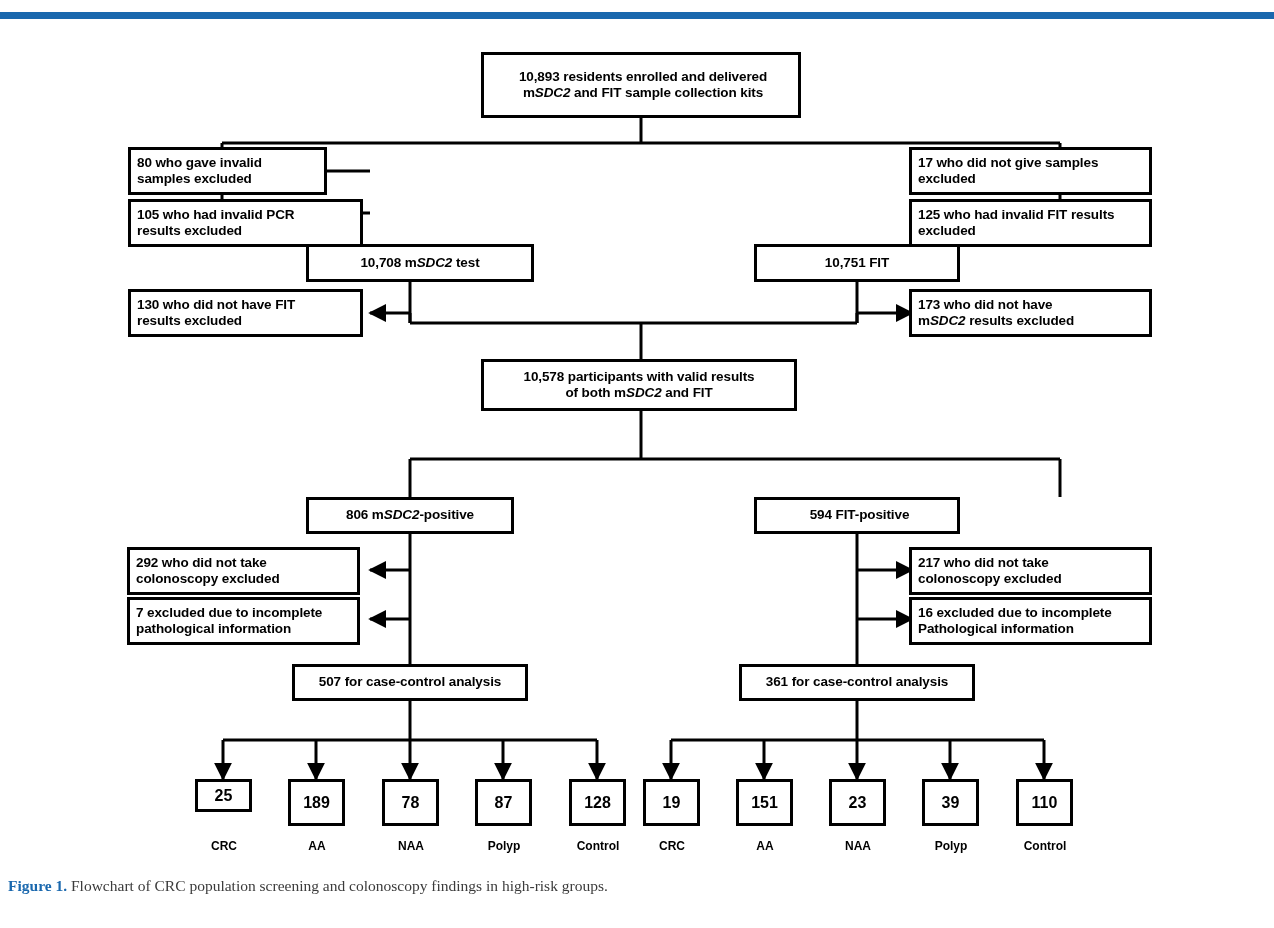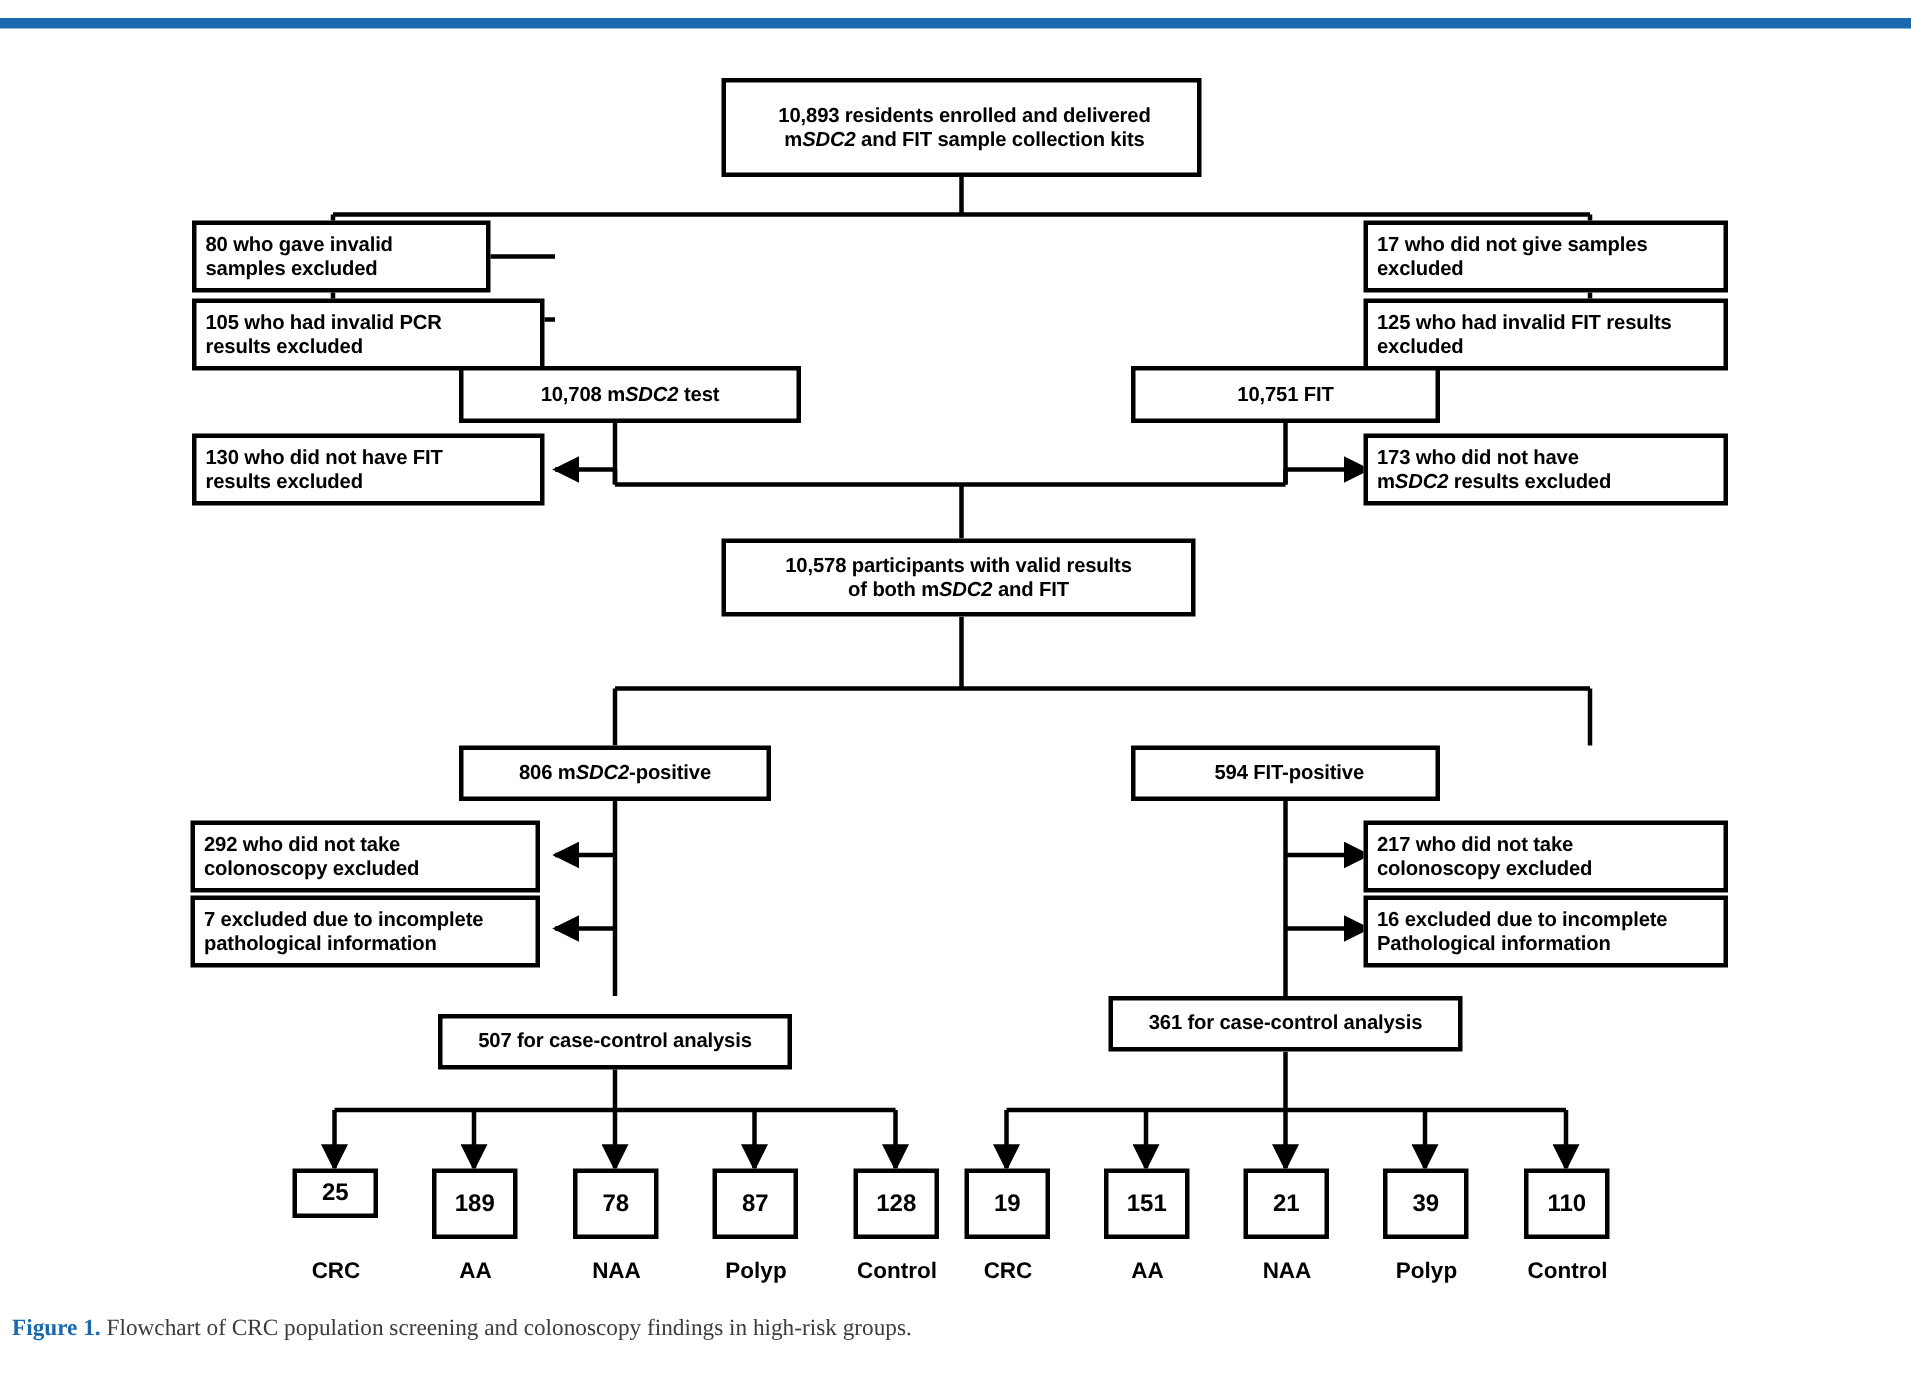--- a/index.html
+++ b/index.html
@@ -71,21 +71,21 @@
     display: flex;
     align-items: center;
     justify-content: center;
     font-weight: bold;
     font-size: 16px;
     z-index: 2;
   }
   .term-label {
     position: absolute;
     font-weight: bold;
-    font-size: 15px;
+    font-size: 12px;
     text-align: center;
     z-index: 2;
   }
 
   
   #caption {
     position: absolute;
     left: 8px; top: 876px;
     width: 1180px;
     font-family: "Liberation Serif", serif;
@@ -269,21 +269,21 @@
     </span>
   </div>
 
   <div class="node left" style="left:909px; top:578px; width:243px; height:48px;">
     <span class="txt">
       <span>16 excluded due to incomplete</span><br>
       <span>Pathological information</span>
     </span>
   </div>
 
-  <div class="node center" style="left:292px; top:645px; width:236px; height:37px;margin-top:12px;">
+  <div class="node center" style="left:292px; top:645px; width:236px; height:37px;">
     <span class="txt">507 for case-control analysis</span>
   </div>
 
   <div class="node center" style="left:739px; top:645px; width:236px; height:37px;">
     <span class="txt">361 for case-control analysis</span>
   </div>
 
   <div class="term" style="left:195px; top:760px; width:57px; height:33px;">
       <span>25</span>
     </div>
@@ -306,21 +306,21 @@
   <div class="term-label" style="left:458px; top:820px; width:92px;">Polyp</div>
   <div class="term-label" style="left:552px; top:820px; width:92px;">Control</div>
 
   <div class="term" style="left:643px; top:760px; width:57px; height:47px;">
       <span>19</span>
     </div>
   <div class="term" style="left:736px; top:760px; width:57px; height:47px;">
       <span>151</span>
     </div>
   <div class="term" style="left:829px; top:760px; width:57px; height:47px;">
-      <span>21</span>
+      <span>23</span>
     </div>
   <div class="term" style="left:922px; top:760px; width:57px; height:47px;">
       <span>39</span>
     </div>
   <div class="term" style="left:1016px; top:760px; width:57px; height:47px;">
       <span>110</span>
     </div>
 
   <div class="term-label" style="left:626px; top:820px; width:92px;">CRC</div>
   <div class="term-label" style="left:719px; top:820px; width:92px;">AA</div>

